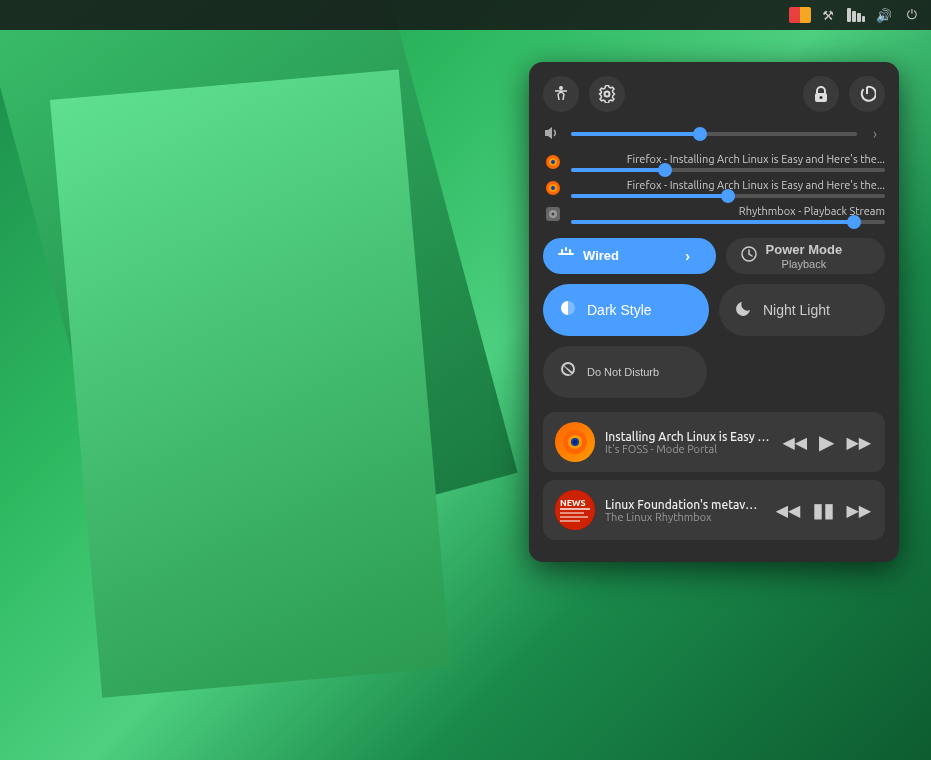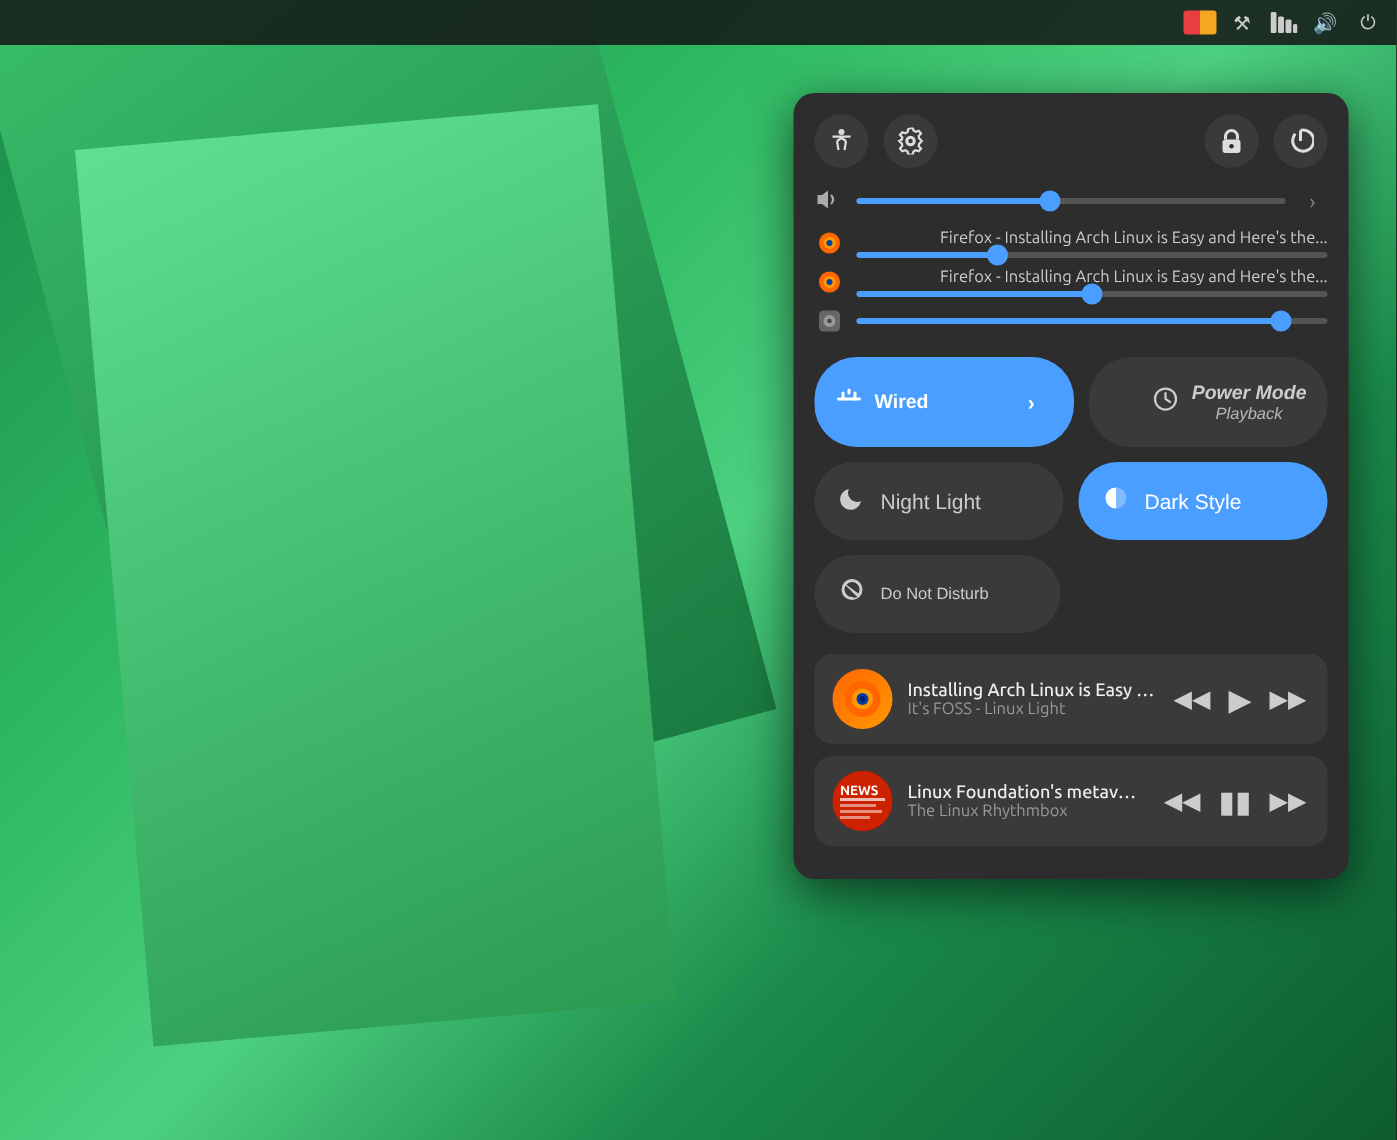--- a/index.html
+++ b/index.html
@@ -204,31 +204,30 @@
     
     .toggles-row {
       display: flex;
       gap: 10px;
       margin-top: 14px;
       margin-bottom: 10px;
     }
 
     .toggle-btn {
       flex: 1;
-      height: 60px;
+      height: 36px;
       border-radius: 28px;
       display: flex;
       align-items: center;
       padding: 0 14px;
       gap: 8px;
       cursor: pointer;
       border: none;
       font-size: 14px;
       font-weight: 600;
-      justify-content: flex-end;
     }
 
     .toggle-btn-active {
       background: #4a9eff;
       color: #fff;
     }
 
     .toggle-btn-inactive {
       background: #3a3a3a;
       color: #ccc;
@@ -495,20 +494,21 @@
 
   <div class="app-audio-row">
     <div class="app-icon">
       <svg width="16" height="16" viewBox="0 0 16 16">
         <rect x="1" y="1" width="14" height="14" rx="3" fill="#666"></rect>
         <circle cx="8" cy="8" r="4" fill="#999"></circle>
         <circle cx="8" cy="8" r="1.5" fill="#444"></circle>
       </svg>
     </div>
     <div class="app-audio-col">
+      <div class="app-audio-label">Rhythmbox - Playback Stream</div>
       <div class="slider-wrapper">
         <div class="slider-track">
           <div class="slider-fill" style="width: 90%;"></div>
           <div class="slider-thumb" style="left: calc(90% - 7px);"></div>
         </div>
       </div>
     </div>
   </div>
 
   <div class="toggles-row">
@@ -517,51 +517,51 @@
         <svg width="18" height="18" viewBox="0 0 18 18" fill="white">
           <rect x="1" y="8" width="16" height="2" rx="1"></rect>
           <rect x="4" y="4" width="2" height="6" rx="1"></rect>
           <rect x="12" y="4" width="2" height="6" rx="1"></rect>
           <rect x="8" y="2" width="2" height="4" rx="1"></rect>
         </svg>
       </span>
       <span class="toggle-btn-label">Wired</span>
       <span class="chevron-btn">›</span>
     </button>
-    <button class="toggle-btn toggle-btn-inactive" style="flex: 1; font-style: italic;">
+    <button class="toggle-btn toggle-btn-inactive" style="flex: 1;">
       <span class="toggle-btn-icon">
         <svg width="18" height="18" viewBox="0 0 18 18" fill="none" stroke="#ccc" stroke-width="1.5">
           <circle cx="9" cy="9" r="7"></circle>
           <path d="M9 5v4l3 2" stroke-linecap="round"></path>
         </svg>
       </span>
       <div class="toggle-btn-text">
         <span class="toggle-btn-label">Power Mode</span>
         <span class="toggle-btn-sublabel">Playback</span>
       </div>
     </button>
   </div>
 
   <div class="features-row">
-    <button class="feature-btn feature-btn-inactive">
-      <span class="feature-icon">
-        <svg width="18" height="18" viewBox="0 0 18 18" fill="#ccc">
-          <path d="M15 11a6 6 0 01-8-8 7 7 0 108 8z"></path>
-        </svg>
-      </span>
-      <span>Night Light</span>
-    </button>
     <button class="feature-btn feature-btn-blue">
       <span class="feature-icon">
         <svg width="18" height="18" viewBox="0 0 18 18">
           <circle cx="9" cy="9" r="7" fill="white" opacity="0.3"></circle>
           <path d="M9 2a7 7 0 000 14z" fill="white"></path>
         </svg>
       </span>
       <span>Dark Style</span>
+    </button>
+    <button class="feature-btn feature-btn-inactive">
+      <span class="feature-icon">
+        <svg width="18" height="18" viewBox="0 0 18 18" fill="#ccc">
+          <path d="M15 11a6 6 0 01-8-8 7 7 0 108 8z"></path>
+        </svg>
+      </span>
+      <span>Night Light</span>
     </button>
   </div>
 
   <div class="dnd-row">
     <button class="dnd-btn">
       <span class="feature-icon">
         <svg width="18" height="18" viewBox="0 0 18 18" fill="#ccc">
           <path d="M9 1a7 7 0 100 14A7 7 0 009 1zm0 2a5 5 0 015 5 4.96 4.96 0 01-.8 2.7L5.3 4.8A4.96 4.96 0 019 3zm0 10a5 5 0 01-5-5c0-1 .29-1.94.8-2.7l7.9 7.9A4.96 4.96 0 019 13z"></path>
         </svg>
       </span>
@@ -573,21 +573,21 @@
     <div class="media-thumb media-thumb-firefox">
       <svg width="26" height="26" viewBox="0 0 26 26">
         <circle cx="13" cy="13" r="12" fill="#ff6600"></circle>
         <circle cx="13" cy="13" r="7" fill="#ff9900"></circle>
         <circle cx="13" cy="13" r="4" fill="#003eaa"></circle>
         <circle cx="13" cy="13" r="2" fill="#001e77"></circle>
       </svg>
     </div>
     <div class="media-info">
       <div class="media-title">Installing Arch Linux is Easy and...</div>
-      <div class="media-artist">It's FOSS - Linux Light</div>
+      <div class="media-artist">It's FOSS - Mode Portal</div>
     </div>
     <div class="media-controls">
       <button class="media-ctrl-btn">◀◀</button>
       <button class="media-ctrl-btn" style="font-size:20px;">▶</button>
       <button class="media-ctrl-btn">▶▶</button>
     </div>
   </div>
 
   <div class="media-card">
     <div class="media-thumb media-thumb-linux">

